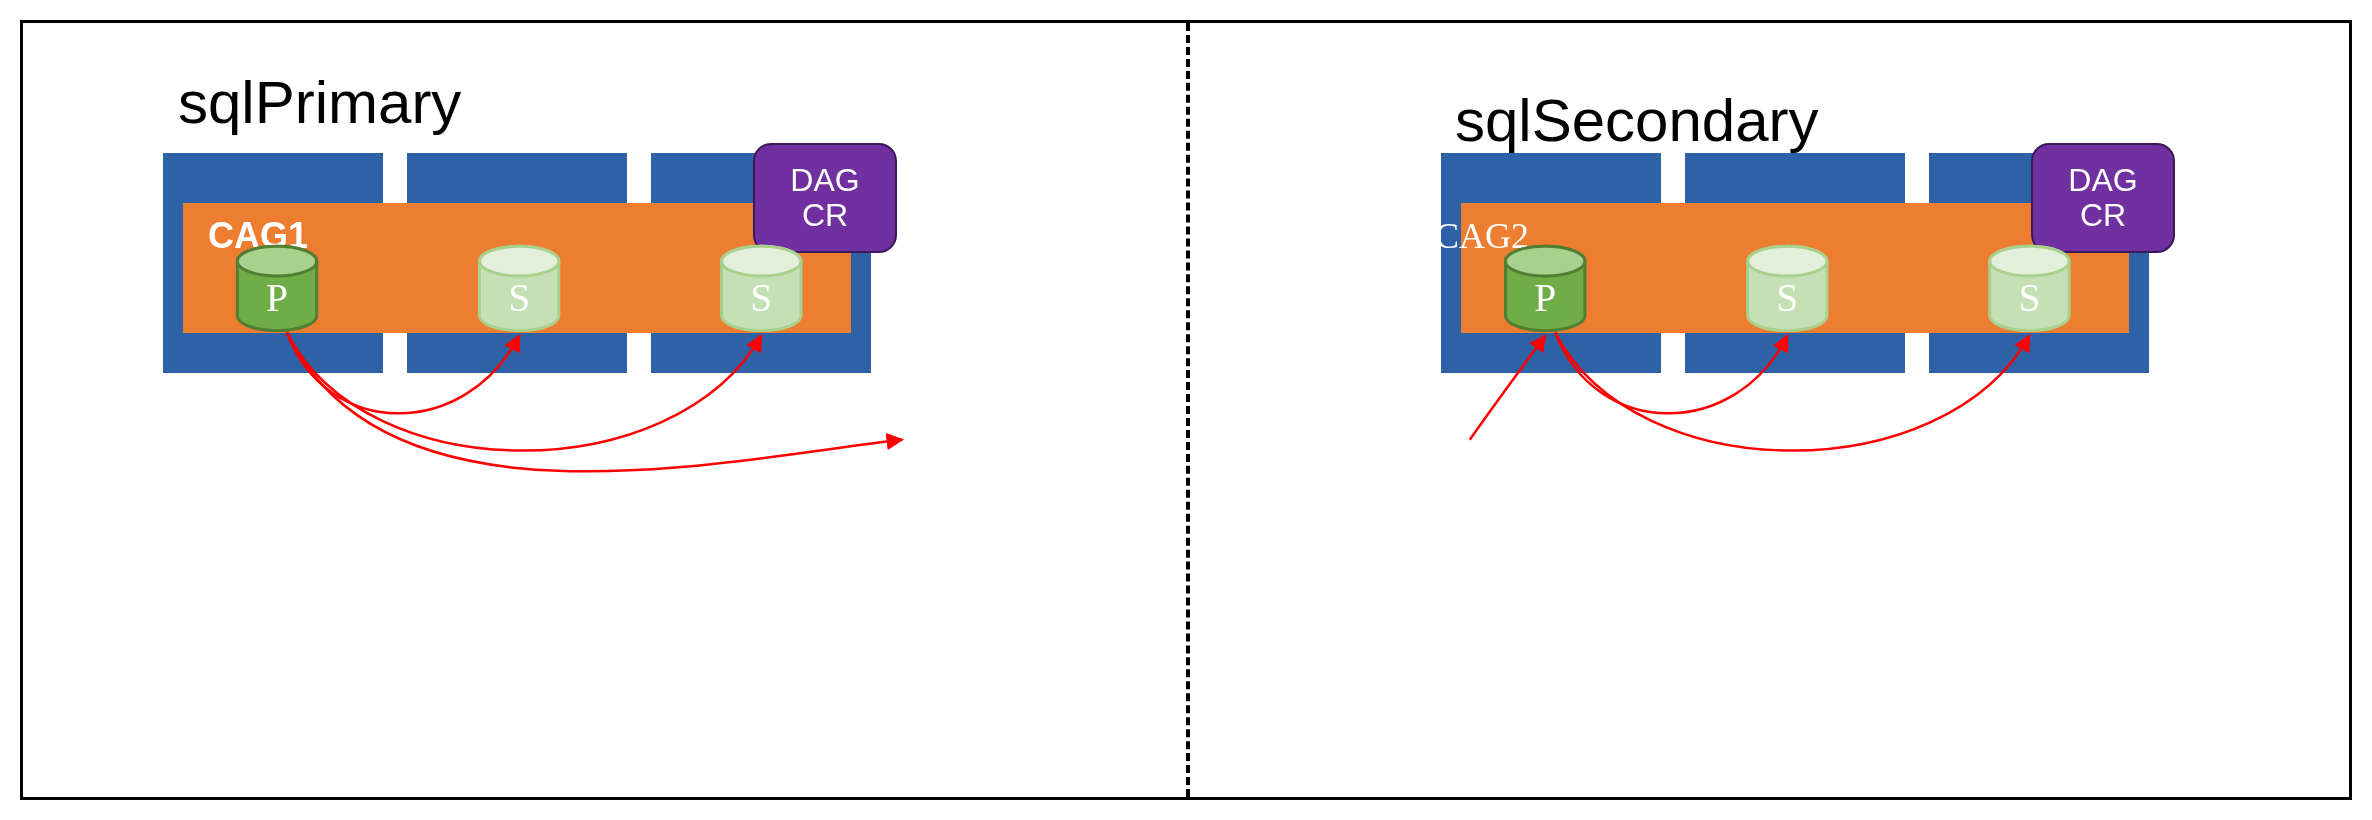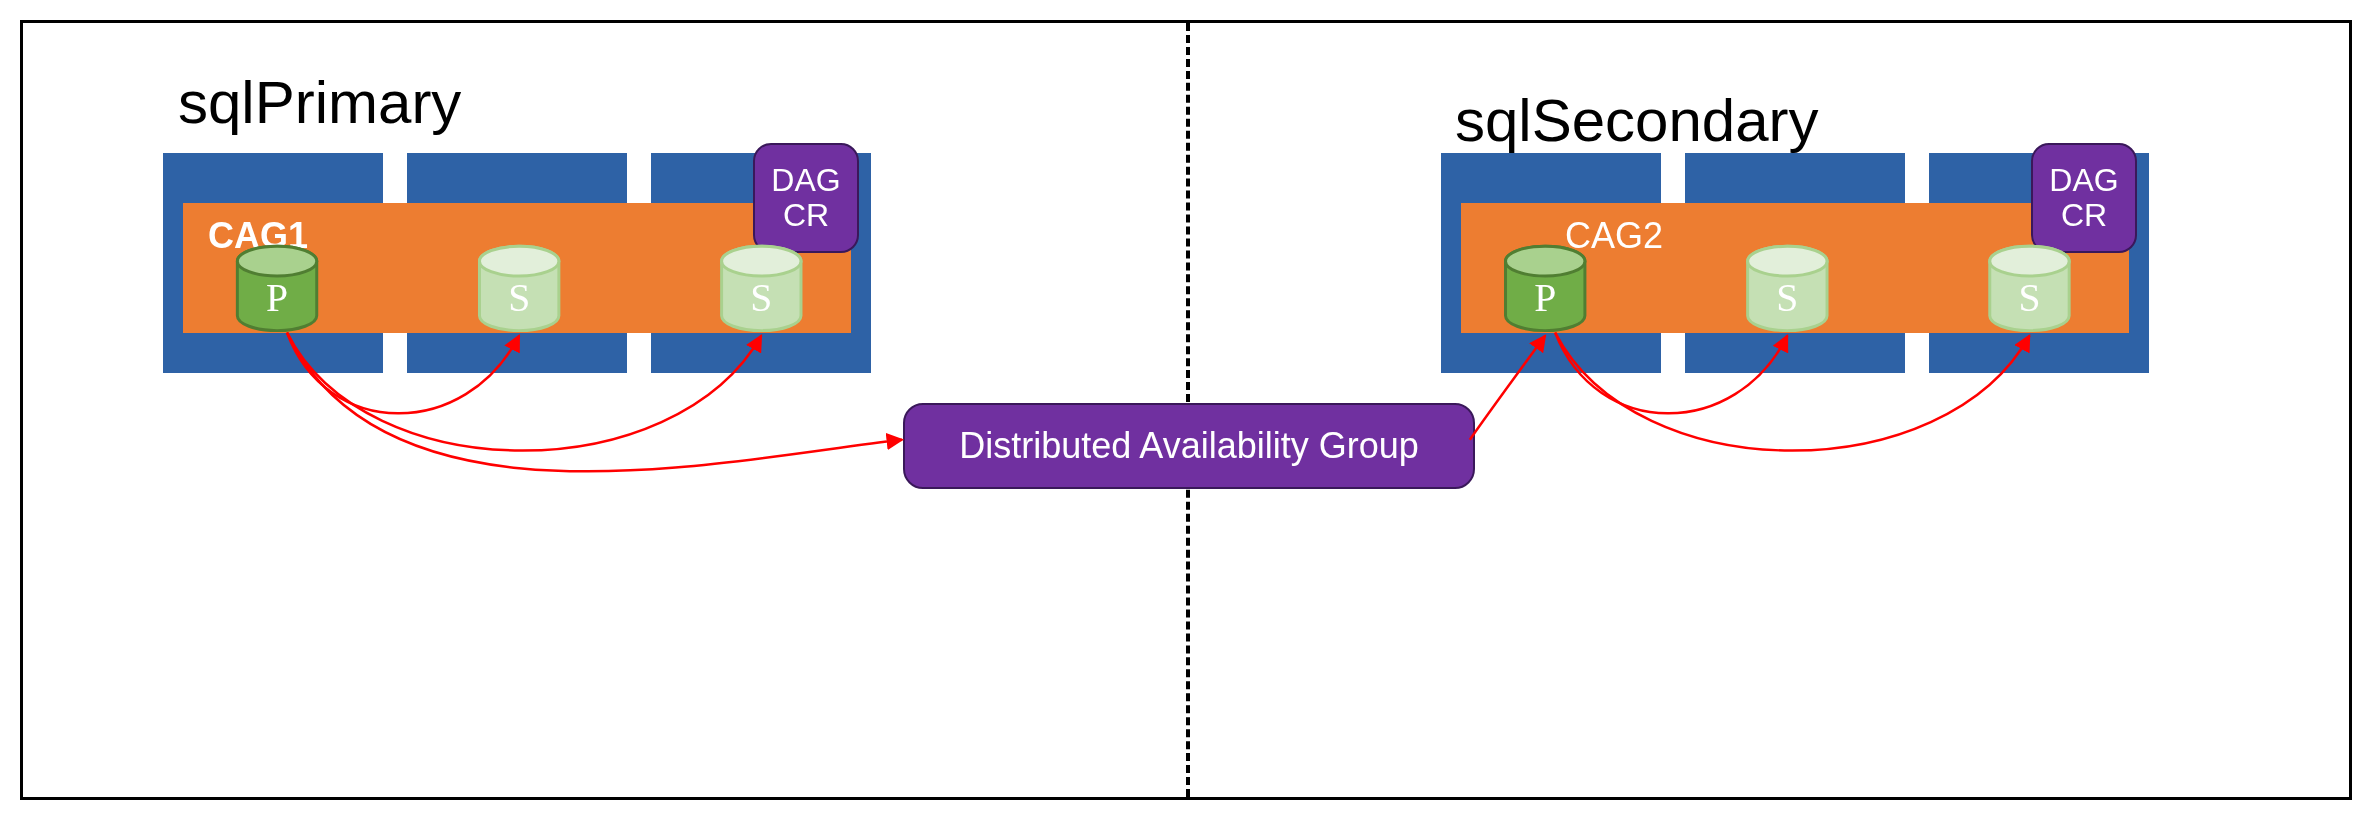--- a/index.html
+++ b/index.html
@@ -52,21 +52,21 @@
     background: #ed7d31;
     height: 130px;
   }
   .cag-label {
     position: absolute;
     color: #fff;
     font-size: 36px;
   }
   .dag-badge {
     position: absolute;
-    width: 106px;
+    width: 144px;
     height: 110px;
     background: #7030a0;
     border: 2px solid #3a185a;
     border-radius: 18px;
     color: #fff;
     font-size: 32px;
     display: flex;
     flex-direction: column;
     align-items: center;
     justify-content: center;
@@ -114,27 +114,26 @@
     <span>DAG</span>
     <span>CR</span>
   </div>
 
   <div class="cluster" style="left:1418px; top:130px;">
     <div class="node"></div>
     <div class="node"></div>
     <div class="node"></div>
   </div>
   <div class="cag-box" style="left:1438px; top:180px; width:668px;"></div>
-  <div class="cag-label" style="left:1542px; top:192px;">CAG2</div>
+  <div class="cag-label" style="left:1412px; top:192px;font-family:Liberation Serif, serif;">CAG2</div>
   <div class="dag-badge" style="left:2008px; top:120px;">
     <span>DAG</span>
     <span>CR</span>
   </div>
 
-  <div class="dag-center" style="left:880px; top:380px; width:572px;">Distributed Availability Group</div>
 
   <svg class="overlay" viewBox="0 0 2332 780">
     <defs>
       <marker id="arrowhead" viewBox="0 0 10 10" refX="9" refY="5" markerWidth="7" markerHeight="7" orient="auto-start-reverse">
         <path d="M 0 0 L 10 5 L 0 10 z" fill="#ff0000"></path>
       </marker>
     </defs>
 
     <g>
       <ellipse cx="250" cy="240" rx="40" ry="15" fill="#70ad47" stroke="#507e32" stroke-width="3"></ellipse>

